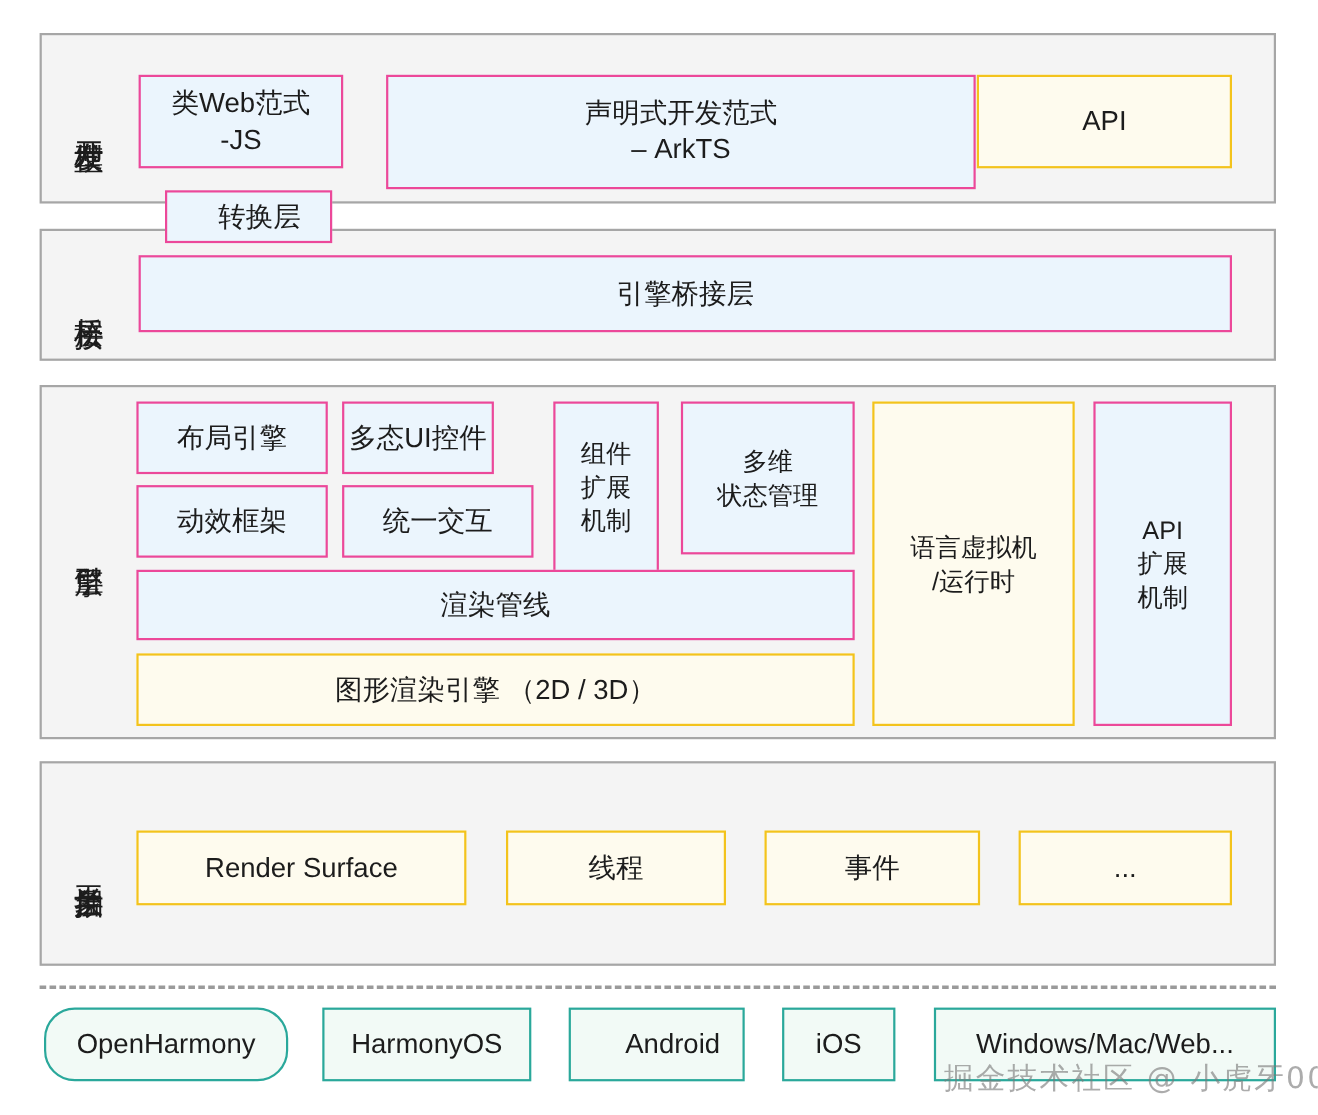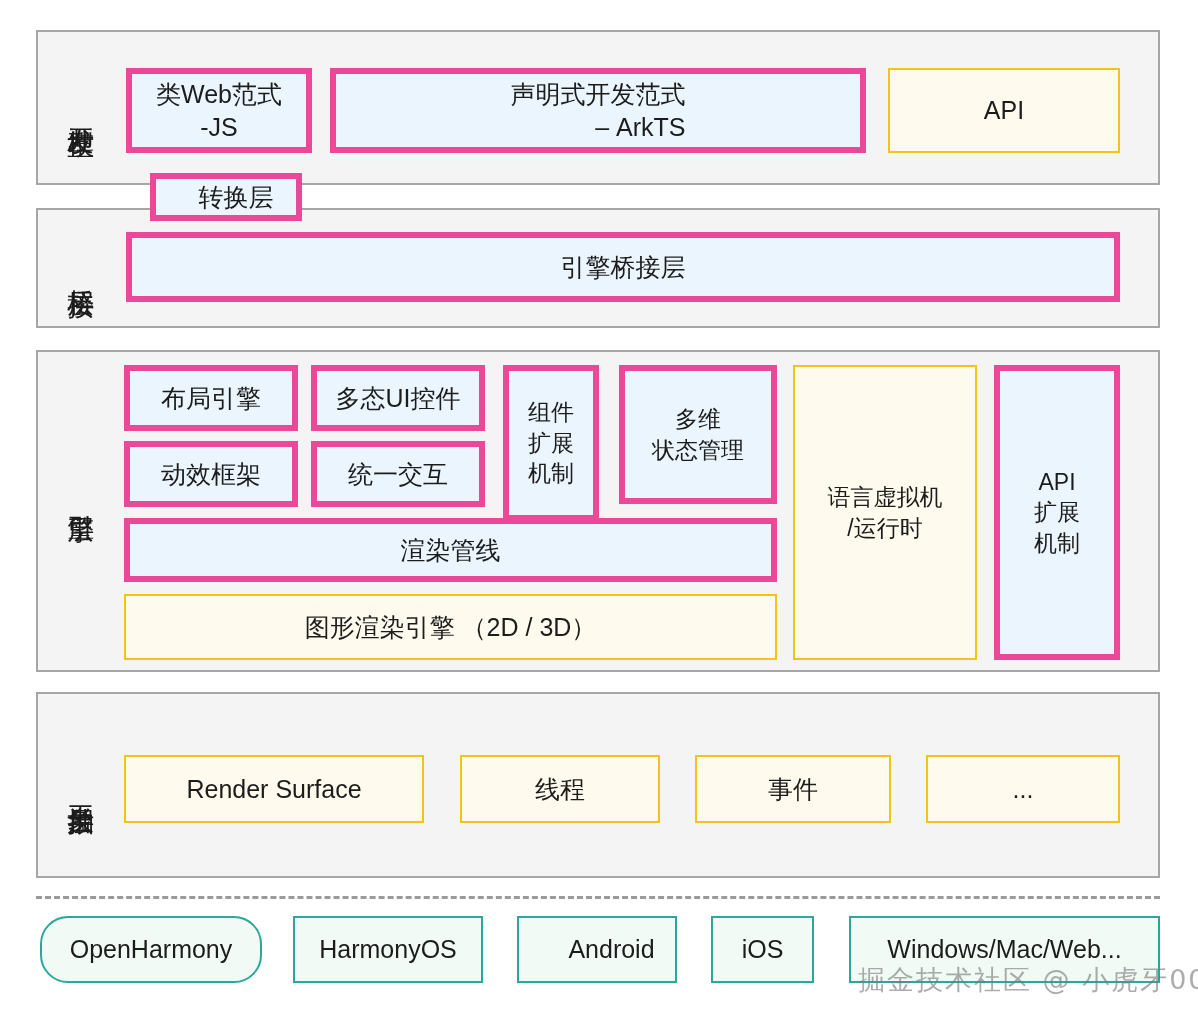--- a/index.html
+++ b/index.html
@@ -44,21 +44,21 @@
     display: flex;
     align-items: center;
     justify-content: center;
     text-align: center;
     font-size: 25px;
     line-height: 1.32;
     color: #1c1c1c;
     white-space: pre-line;
     padding: 2px 4px;
   }
-  .box.blue   { border: 6px solid #ec4899; background: #ebf5fd; }
+  .box.blue   { border: 2px solid #ec4899; background: #ebf5fd; }
   .box.yellow { border: 2px solid #f3c31c; background: #fefbee; }
   .box.green  { border: 2px solid #2aa89b; background: #f2faf6; }
 
   .box.small { font-size: 23px; }
 
   .dashed-sep {
     position: absolute;
     border-top: 3px dashed #9a9a9a;
   }
 
@@ -75,40 +75,40 @@
 </head>
 <body>
 
 <div class="panel" style="left:36px; top:30px; width:1124px; height:155px;"></div>
 
 <div class="vlabel" style="left:58px; top:36px; width:44px; height:145px;">开发模型</div>
 
 <div class="box blue" style="left:126px; top:68px; width:186px; height:85px;">类Web范式
 -JS</div>
 
-<div class="box blue" style="left:330px; top:68px; width:536px; height:85px;text-align:right;">声明式开发范式
+<div class="box blue" style="left:351px; top:68px; width:536px; height:104px;">声明式开发范式
 – ArkTS</div>
 
 <div class="box yellow" style="left:888px; top:68px; width:232px; height:85px;">API</div>
 
 <div class="panel" style="left:36px; top:208px; width:1124px; height:120px;"></div>
 
 <div class="vlabel" style="left:58px; top:218px; width:44px; height:102px;">桥接层</div>
 
 <div class="box blue" style="left:126px; top:232px; width:994px; height:70px;">引擎桥接层</div>
 
 <div class="box blue" style="left:150px; top:173px; width:152px; height:48px; z-index:5;padding-left:24px;">转换层</div>
 
 <div class="panel" style="left:36px; top:350px; width:1124px; height:322px;"></div>
 
 <div class="vlabel" style="left:58px; top:440px; width:44px; height:110px;">引擎层</div>
 
 <div class="box blue" style="left:124px; top:365px; width:174px; height:66px;">布局引擎</div>
 
-<div class="box blue" style="left:311px; top:365px; width:174px; height:66px;">多态UI控件</div>
+<div class="box blue" style="left:311px; top:365px; width:138px; height:66px;">多态UI控件</div>
 
 <div class="box blue small" style="left:503px; top:365px; width:96px; height:156px;text-align:center;">组件
 扩展
 机制</div>
 
 <div class="box blue small" style="left:619px; top:365px; width:158px; height:139px;">多维
 状态管理</div>
 
 <div class="box blue" style="left:124px; top:441px; width:174px; height:66px;">动效框架</div>
 

